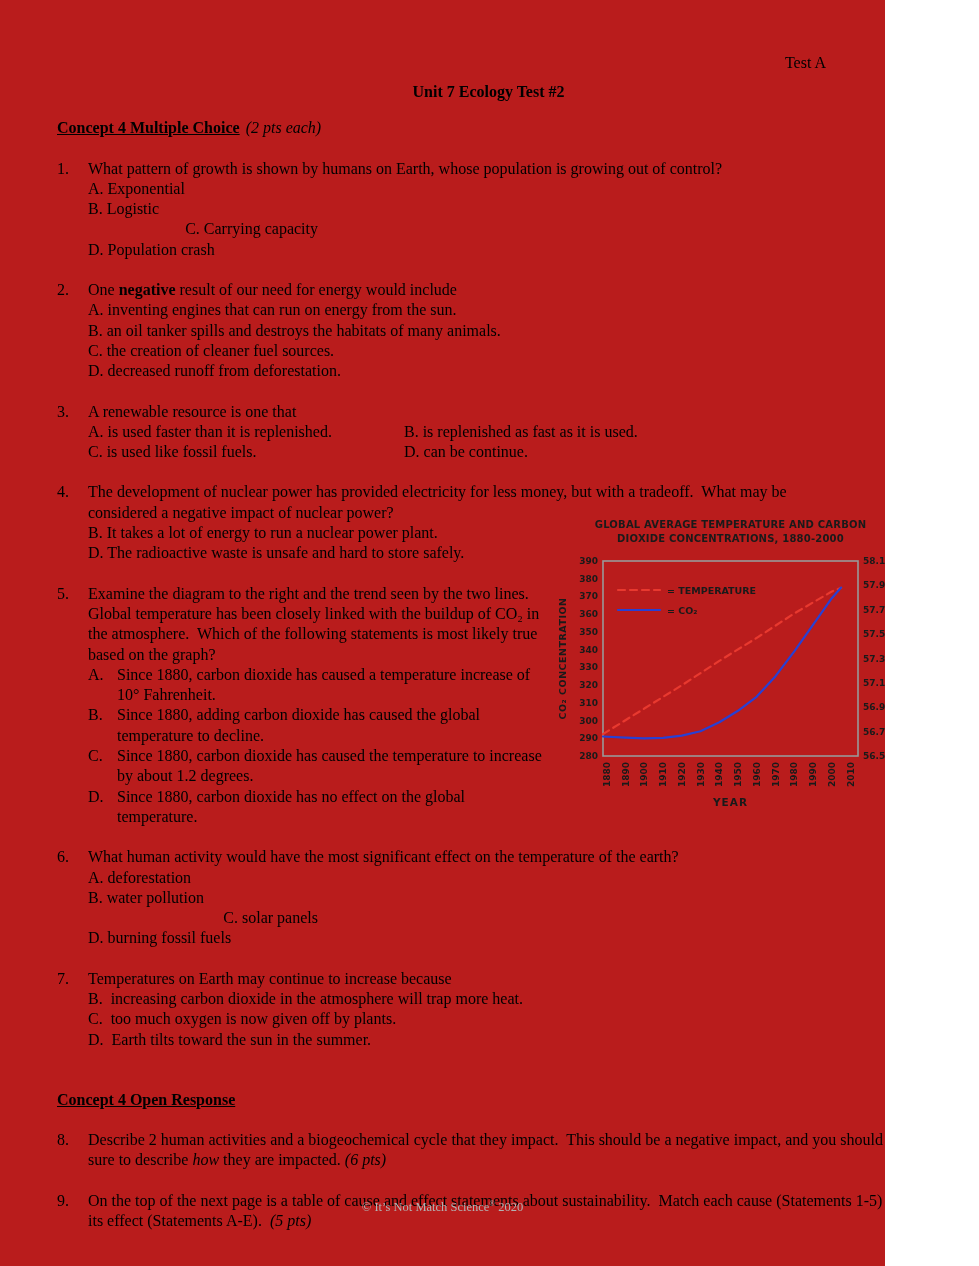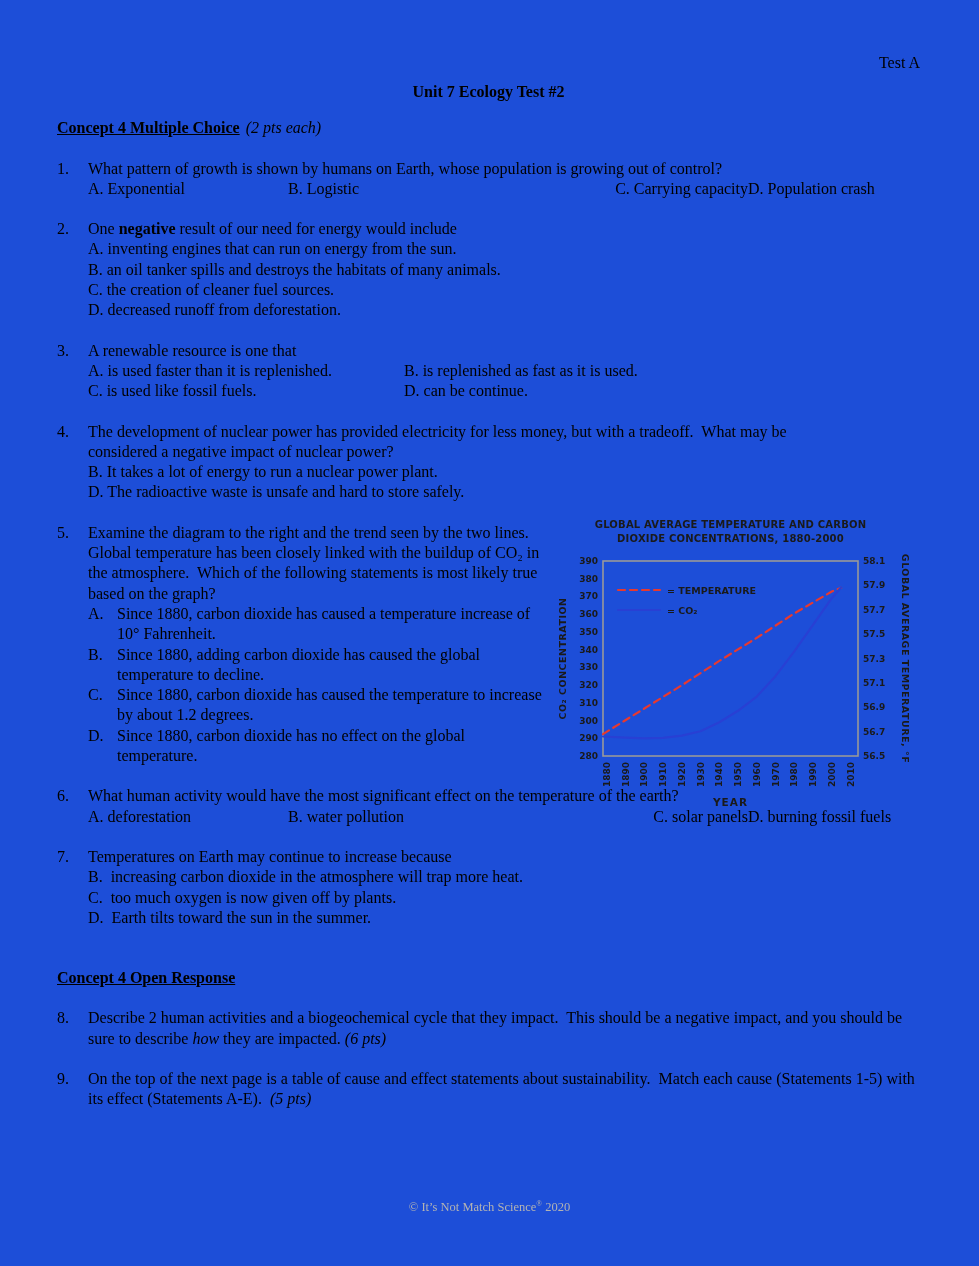--- a/index.html
+++ b/index.html
@@ -1,32 +1,32 @@
 <!DOCTYPE html>
 <html><head>
 <meta charset="utf-8">
 <style>
   html,body{margin:0;padding:0;background:#fff;}
   .page{
-    position:relative;width:979px;height:1266px;background:#1d4ed8;
+    position:relative;width:885px;height:1266px;background:#b91c1c;
     font-family:"Liberation Serif",serif;font-size:16px;line-height:20.3px;color:#000;
     overflow:hidden;
   }
   .corner{position:absolute;top:53px;right:59px;}
   .content{position:absolute;left:57px;top:82px;width:863px;}
   .doc-title{text-align:center;font-weight:bold;margin:0;font-size:16px;line-height:20.3px;}
   .sec-head{margin-top:16px;}
   .sec-head .head-txt{font-weight:bold;text-decoration:underline;}
   .pts-note{font-style:italic;margin-left:6px;}
   .pre{white-space:pre-wrap;}
   .q{display:flex;margin-top:20px;}
   .qnum{flex:0 0 31px;}
   .qbody{flex:1;min-width:0;}
   .optlines div{white-space:pre-wrap;}
-  .optrow4{display:flex;}
+  .optrow4{display:flex;flex-direction:column;}
   .optrow4 .c0{width:200px;}
   .optrow4 .c1{width:230px;}
   .optrow4 .c2{width:230px;text-align:right;}
   .grid2{display:grid;grid-template-columns:316px 1fr;}
   .q4body{max-width:765px;}
   .q5body{max-width:470px;}
   .subopt{display:flex;max-width:459px;}
   .subletter{flex:0 0 29px;}
   .subtext{flex:1;white-space:pre-wrap;}
   .it{font-style:italic;}

